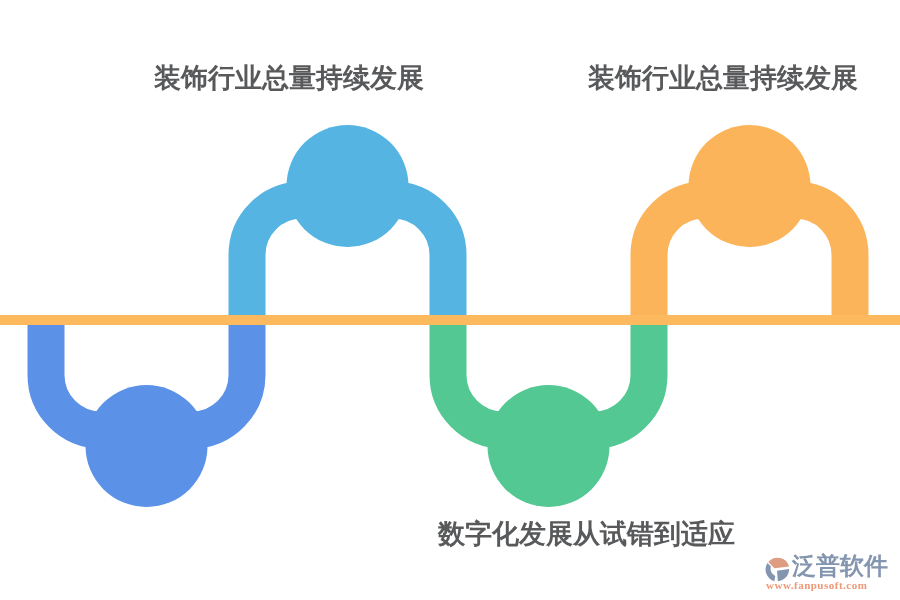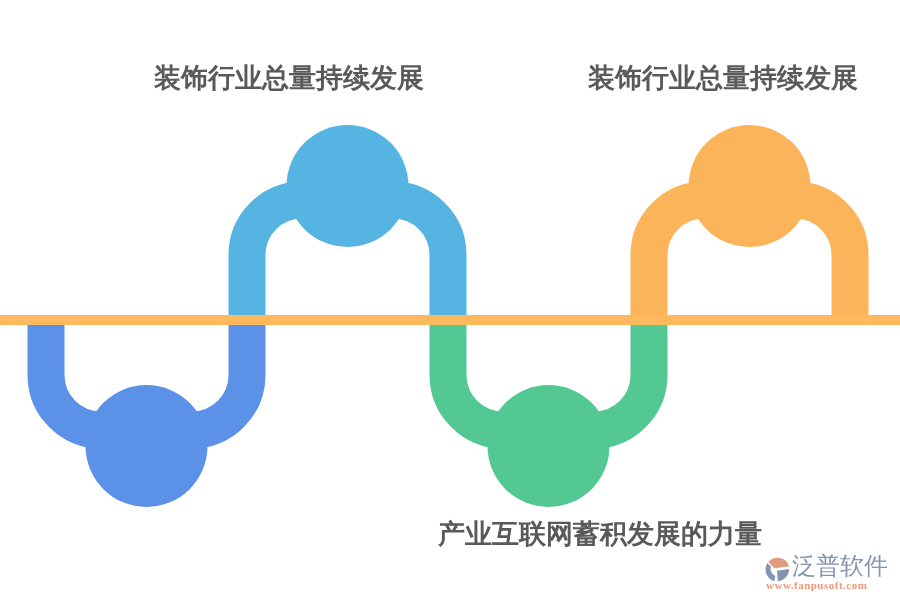--- a/index.html
+++ b/index.html
@@ -35,21 +35,21 @@
   }
   .watermark-icon {
     position: absolute;
     left: 8px; top: 6px;
     width: 26px; height: 28px;
   }
   .watermark-brand {
     position: absolute;
     left: 36px; top: 3px;
     font-size: 24px;
-    font-weight: 400;
+    font-weight: 700;
     line-height: 27px;
     color: var(--logo-slate, #8495af);
     white-space: nowrap;
     text-align: right;
   }
   .watermark-url {
     position: absolute;
     left: 10px; top: 30px;
     font-family: "Liberation Serif", serif;
     font-size: 11px;
@@ -80,21 +80,21 @@
     <circle cx="749.5" cy="186" r="61" fill="#FBB45A"></circle>
 
     <rect x="0" y="315" width="900" height="10" fill="#FDB95D"></rect>
   </svg>
 
   <div class="label label-top-left">装饰行业总量持续发展</div>
 
   <div class="label label-top-right">装饰行业总量持续发展</div>
 
 
-  <div class="label label-bottom-right">产业互联网蓄积发展的力量</div>
+  <div class="label label-bottom-right">数字化发展从试错到适应</div>
 
   <div class="watermark">
     <svg class="watermark-icon" viewBox="0 0 30 32" aria-hidden="true">
       <path d="M4,9 A14,14 0 0 0 12,30 L13,24 A9,9 0 0 1 8,13 Z" fill="#8495AF"></path>
       <path d="M5,8 A14,14 0 0 1 29,13 L12,15 Z" fill="#DE9C80"></path>
       <path d="M16,30 A14,14 0 0 0 29,16 L15,18 Z" fill="#8495AF"></path>
     </svg>
     <div class="watermark-brand">泛普软件</div>
     <div class="watermark-url">www.fanpusoft.com</div>
   </div>

